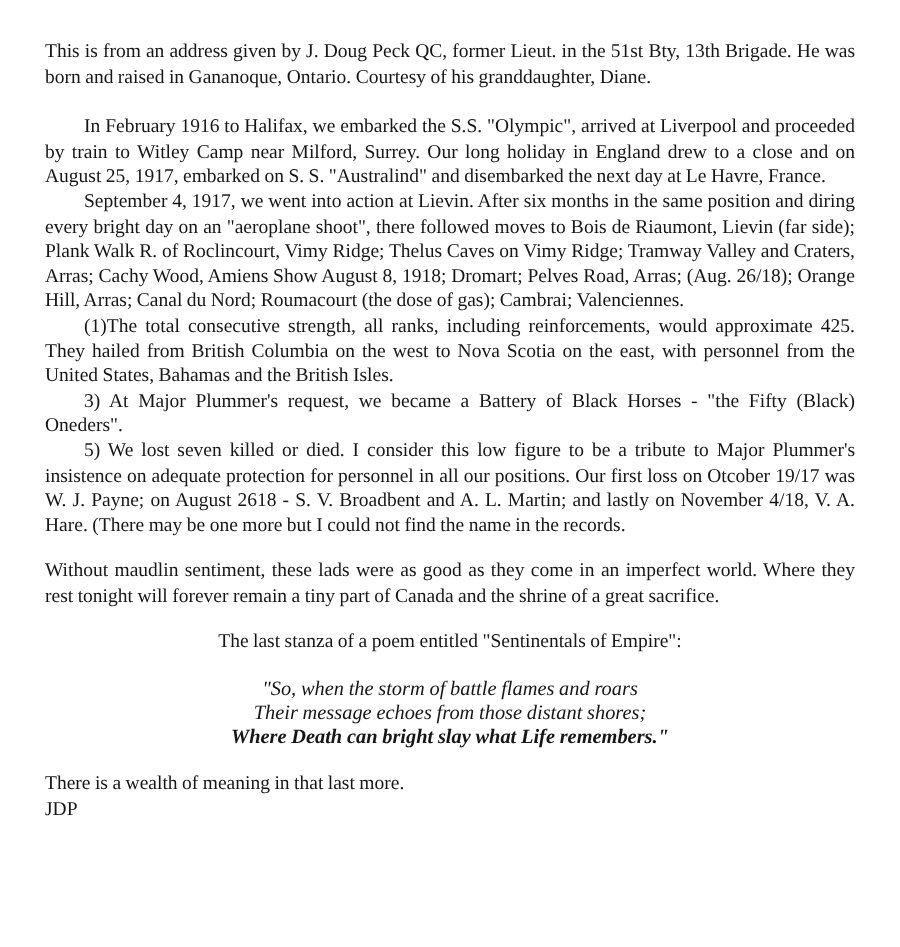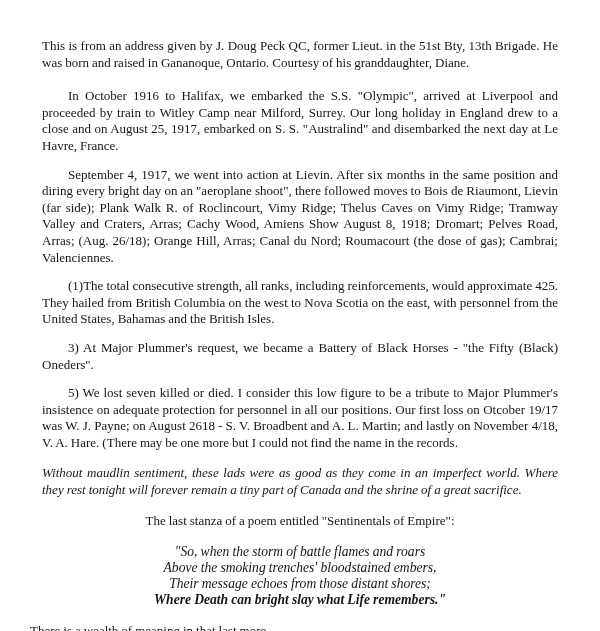--- a/index.html
+++ b/index.html
@@ -15,31 +15,30 @@
     background: #ffffff;
     color: #161616;
     padding: 26px 30px 0 30px;
     font-family: "Liberation Serif", "DejaVu Serif", serif;
     font-size: 13px;
     line-height: 16.6px;
     overflow: hidden;
     word-spacing: -0.02em;
   }
   .para {
-    margin: 12px;
+    margin: 0;
     text-align: justify;
   }
   .indent {
     text-indent: 26px;
   }
   .intro {
     margin-bottom: 17px;
   }
   .tribute {
-    font-style: italic;
     margin-top: 14px;
     margin-bottom: 14px;
   }
   .stanza-intro {
     margin-bottom: 15px;
     text-align: center;
   }
   .poem {
     text-align: center;
     font-style: italic;
@@ -56,34 +55,33 @@
   }
 </style>
 </head>
 <body>
 
 <div class="page">
 
   <p class="para intro">This is from an address given by J. Doug Peck QC, former Lieut. in the 51st Bty, 13th Brigade.  He was born and raised in Gananoque, Ontario.   Courtesy of his granddaughter, Diane.</p>
 
   <div>
-    <p class="para indent">In October 1916 to Halifax, we embarked the S.S. "Olympic", arrived at Liverpool and proceeded by train to Witley Camp near Milford, Surrey.  Our long holiday in England drew to a close and on August 25, 1917, embarked on S. S. "Australind" and disembarked the next day at Le Havre, France.</p>
+    <p class="para indent">In February 1916 to Halifax, we embarked the S.S. "Olympic", arrived at Liverpool and proceeded by train to Witley Camp near Milford, Surrey.  Our long holiday in England drew to a close and on August 25, 1917, embarked on S. S. "Australind" and disembarked the next day at Le Havre, France.</p>
     <p class="para indent">September 4, 1917, we went into action at Lievin.  After six months in the same position and diring every bright day on an "aeroplane shoot", there followed moves to Bois de Riaumont, Lievin (far side); Plank Walk R. of Roclincourt, Vimy Ridge; Thelus Caves on Vimy Ridge; Tramway Valley and Craters, Arras; Cachy Wood, Amiens Show August 8, 1918; Dromart; Pelves Road, Arras; (Aug. 26/18); Orange Hill, Arras; Canal du Nord; Roumacourt (the dose of gas); Cambrai; Valenciennes.</p>
     <p class="para indent">(1)The total consecutive strength, all ranks, including reinforcements, would approximate 425.  They hailed from British Columbia on the west to Nova Scotia on the east, with personnel from the United States, Bahamas and the British Isles.</p>
     <p class="para indent">3) At Major Plummer's request, we became a Battery of Black Horses - "the Fifty (Black) Oneders".</p>
     <p class="para indent">5)  We lost seven killed or died.  I consider this low figure to be a tribute to Major Plummer's insistence on adequate protection for personnel in all our positions.  Our first loss on Otcober 19/17 was W. J. Payne; on August 2618 - S. V. Broadbent and A. L. Martin; and lastly on November 4/18, V. A. Hare.  (There may be one more but I could not find the name in the records.</p>
   </div>
 
   <p class="para tribute">Without maudlin sentiment, these lads were as good as they come in an imperfect world.  Where they rest tonight will forever remain a tiny part of Canada and the shrine of a great sacrifice.</p>
 
   <p class="para stanza-intro">The last stanza of a poem entitled "Sentinentals of Empire":</p>
 
   <div class="poem">
     <div class="poem-line">"So, when the storm of battle flames and roars</div>
-    <div class="poem-line">Above the smoking trenches' bloodstained embers,</div>
     <div class="poem-line">Their message echoes from those distant shores;</div>
     <div class="poem-line final">Where Death can bright slay what Life remembers."</div>
   </div>
 
   <p class="para closing">There is a wealth of meaning in that last more.</p>
 
   <p class="para signature">JDP</p>
 
 </div>
 

